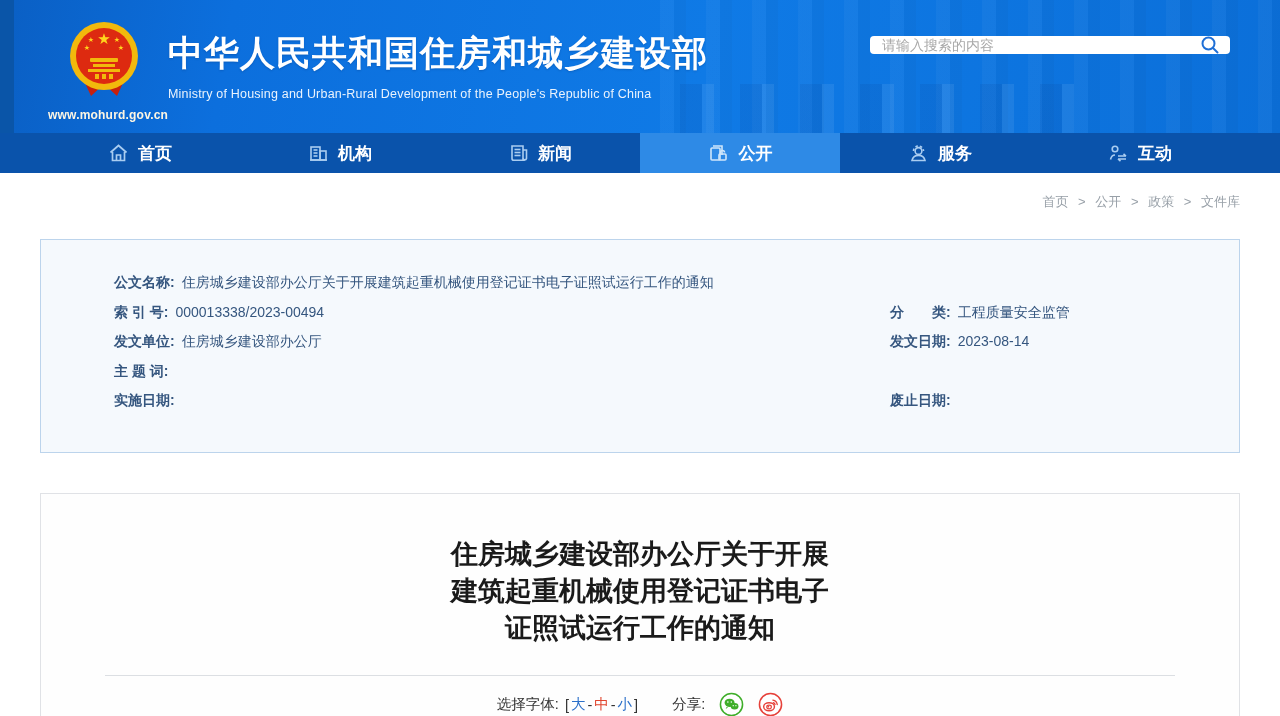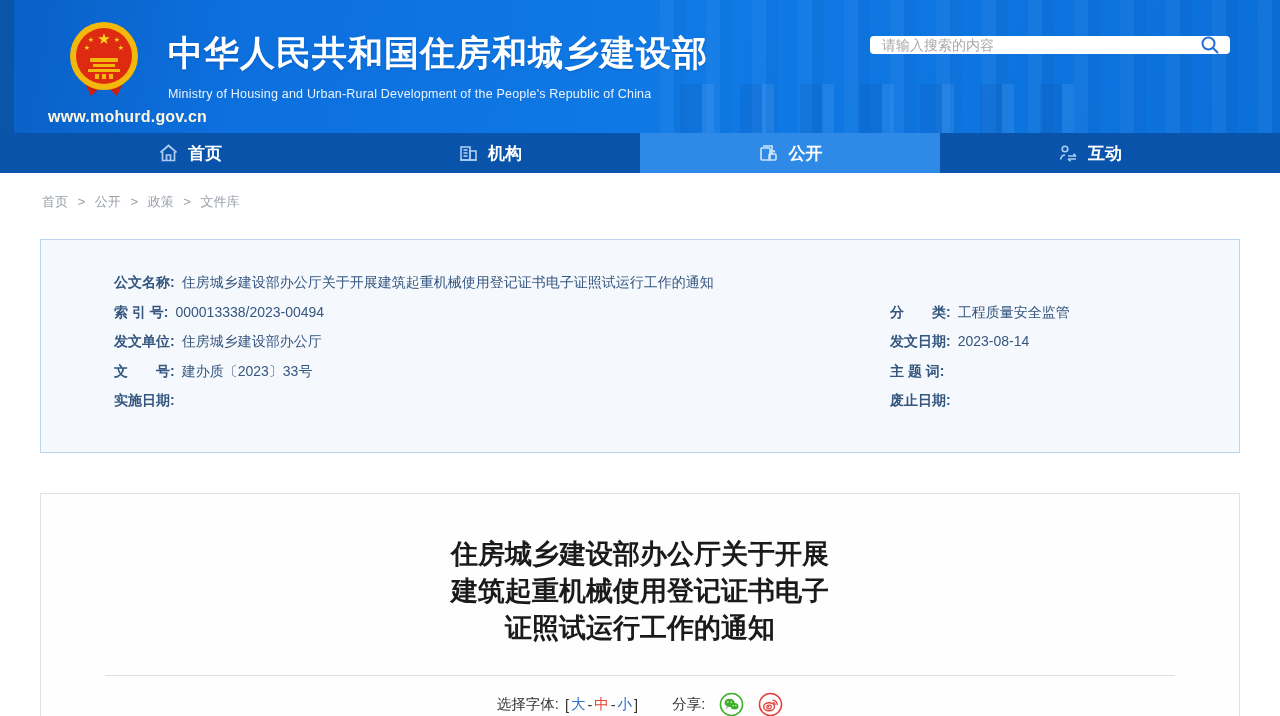--- a/index.html
+++ b/index.html
@@ -15,21 +15,21 @@
   .header .photo-shade { position:absolute; right:0; top:0; width:620px; height:133px;
     background:
       repeating-linear-gradient(90deg, rgba(255,255,255,0.05) 0 14px, rgba(0,0,0,0.04) 14px 26px, rgba(255,255,255,0) 26px 46px);
     opacity:.7; pointer-events:none; }
   .header .photo-shade2 { position:absolute; right:180px; top:84px; width:420px; height:50px;
     background:repeating-linear-gradient(90deg, rgba(10,60,140,.12) 0 22px, rgba(255,255,255,.07) 22px 34px, rgba(255,255,255,0) 34px 60px);
     pointer-events:none; }
   .brand { position:absolute; left:48px; top:14px; display:flex; align-items:flex-start; }
   .emblem-wrap { width:112px; text-align:center; }
   .emblem { display:block; margin:6px auto 0; }
-  .site-url { color:#fdf6e3; font-size:16px; font-weight:bold; margin-top:2px; letter-spacing:.2px;text-align:center; }
+  .site-url { color:#fdf6e3; font-size:12px; font-weight:bold; margin-top:2px; letter-spacing:.2px;text-align:center; }
   .titles { margin-left:8px; padding-top:16px; }
   .title-cn { color:#fff; font-size:35px; font-weight:bold; letter-spacing:1px;
     text-shadow:0 1px 2px rgba(0,40,100,.25); }
   .title-en { color:#eaf3fd; font-size:12.5px; margin-top:10px; letter-spacing:.2px; }
   .search-box { position:absolute; left:870px; top:36px; width:360px; height:18px;
     background:#fff; border-radius:4px; display:flex; align-items:flex-start; }
   .search-input { flex:1; border:none; outline:none; height:100%; padding:0 12px;
     font-size:14px; color:#333; background:transparent; }
   .search-input::placeholder { color:#a9a9a9; }
   .search-btn { width:40px; height:100%; border:none; background:transparent; cursor:pointer;
@@ -37,21 +37,21 @@
 
   
   .nav { height:40px; background:#0a53ab; }
   .nav-inner { width:1200px; margin:0 auto; height:40px; display:flex; }
   .nav-item { flex:1; display:flex; align-items:center; justify-content:center; gap:9px;
     color:#fff; font-size:17px; font-weight:bold; cursor:pointer; height:40px; }
   .nav-item svg { display:block; }
   .nav-item.active { background:#2e8ae6; height:45px; margin-top:-5px; padding-top:5px; }
 
   
-  .breadcrumb { margin:20px 40px 8px 42px; font-size:13px; color:#98a0a8; }
+  .breadcrumb { margin:20px 40px 8px 42px; font-size:13px; color:#98a0a8;text-align:right; }
   .breadcrumb span.crumb { cursor:pointer; }
   .breadcrumb span.sep { margin:0 6px; }
 
   
   .meta-card { margin:28px 40px 0; width:1200px; height:214px;
     background:#f5f9fd; border:1px solid #bcd4ec; padding:28px 40px 0 73px;
     color:#35567f; font-size:14px; }
   .meta-row { display:flex; line-height:29.5px; }
   .meta-cell { display:flex; }
   .meta-cell.left { width:776px; }
@@ -134,28 +134,46 @@
       <svg width="21" height="20" viewBox="0 0 21 20" fill="none" stroke="#aacdf1" stroke-width="1.6">
         <rect x="3" y="4" width="9" height="13"></rect>
         <rect x="12" y="8" width="6" height="9"></rect>
         <line x1="5.5" y1="7" x2="9.5" y2="7"></line>
         <line x1="5.5" y1="10" x2="9.5" y2="10"></line>
         <line x1="5.5" y1="13" x2="9.5" y2="13"></line>
         <line x1="2" y1="17" x2="19" y2="17"></line>
       </svg>
       <span>机构</span>
     </div>
+    <div class="nav-item">
+      <svg width="21" height="20" viewBox="0 0 21 20" fill="none" stroke="#aacdf1" stroke-width="1.6">
+        <path d="M4 3 H15 V15.5 A1.8 1.8 0 0 0 16.8 17.3 H5.8 A1.8 1.8 0 0 1 4 15.5 Z"></path>
+        <path d="M15 7 H18.5 V15.5 A1.8 1.8 0 0 1 15 15.5"></path>
+        <line x1="6.5" y1="6.5" x2="12.5" y2="6.5"></line>
+        <line x1="6.5" y1="9.5" x2="12.5" y2="9.5"></line>
+        <line x1="6.5" y1="12.5" x2="12.5" y2="12.5"></line>
+      </svg>
+      <span>新闻</span>
+    </div>
     <div class="nav-item active">
       <svg width="22" height="21" viewBox="0 0 22 21" fill="none" stroke="#cfe6fb" stroke-width="1.6">
         <path d="M5 3 H14 V12"></path>
         <rect x="3" y="5" width="9" height="12" rx="1"></rect>
         <rect x="11" y="11" width="7" height="6" rx="1"></rect>
         <path d="M12.5 11 V9.5 A2 2 0 0 1 16.5 9.5"></path>
       </svg>
       <span>公开</span>
+    </div>
+    <div class="nav-item">
+      <svg width="21" height="20" viewBox="0 0 21 20" fill="none" stroke="#aacdf1" stroke-width="1.6">
+        <circle cx="10.5" cy="8" r="3.4"></circle>
+        <path d="M4 17.5 C4.8 13.8 7.4 12.4 10.5 12.4 C13.6 12.4 16.2 13.8 17 17.5 Z"></path>
+        <path d="M5.5 8 A5 5 0 0 1 15.5 8" stroke-dasharray="2.5 2"></path>
+      </svg>
+      <span>服务</span>
     </div>
     <div class="nav-item">
       <svg width="21" height="20" viewBox="0 0 21 20" fill="none" stroke="#aacdf1" stroke-width="1.6">
         <circle cx="7" cy="6" r="2.8"></circle>
         <path d="M2.5 16.5 C3.2 13.2 5 12 7 12"></path>
         <path d="M10 13 H18 M18 13 L15.5 10.8"></path>
         <path d="M18 16 H10 M10 16 L12.5 18.2"></path>
       </svg>
       <span>互动</span>
     </div>
@@ -193,24 +211,20 @@
     <div class="meta-cell left">
       <span class="meta-label">发文单位:</span>
       <span class="meta-value">住房城乡建设部办公厅</span>
     </div>
     <div class="meta-cell">
       <span class="meta-label">发文日期:</span>
       <span class="meta-value">2023-08-14</span>
     </div>
   </div>
   <div class="meta-row">
-    <div class="meta-cell left">
-      <span class="meta-label">文　　号:</span>
-      <span class="meta-value">建办质〔2023〕33号</span>
-    </div>
     <div class="meta-cell">
       <span class="meta-label">主 题 词:</span>
       <span class="meta-value"></span>
     </div>
   </div>
   <div class="meta-row">
     <div class="meta-cell left">
       <span class="meta-label">实施日期:</span>
       <span class="meta-value"></span>
     </div>

